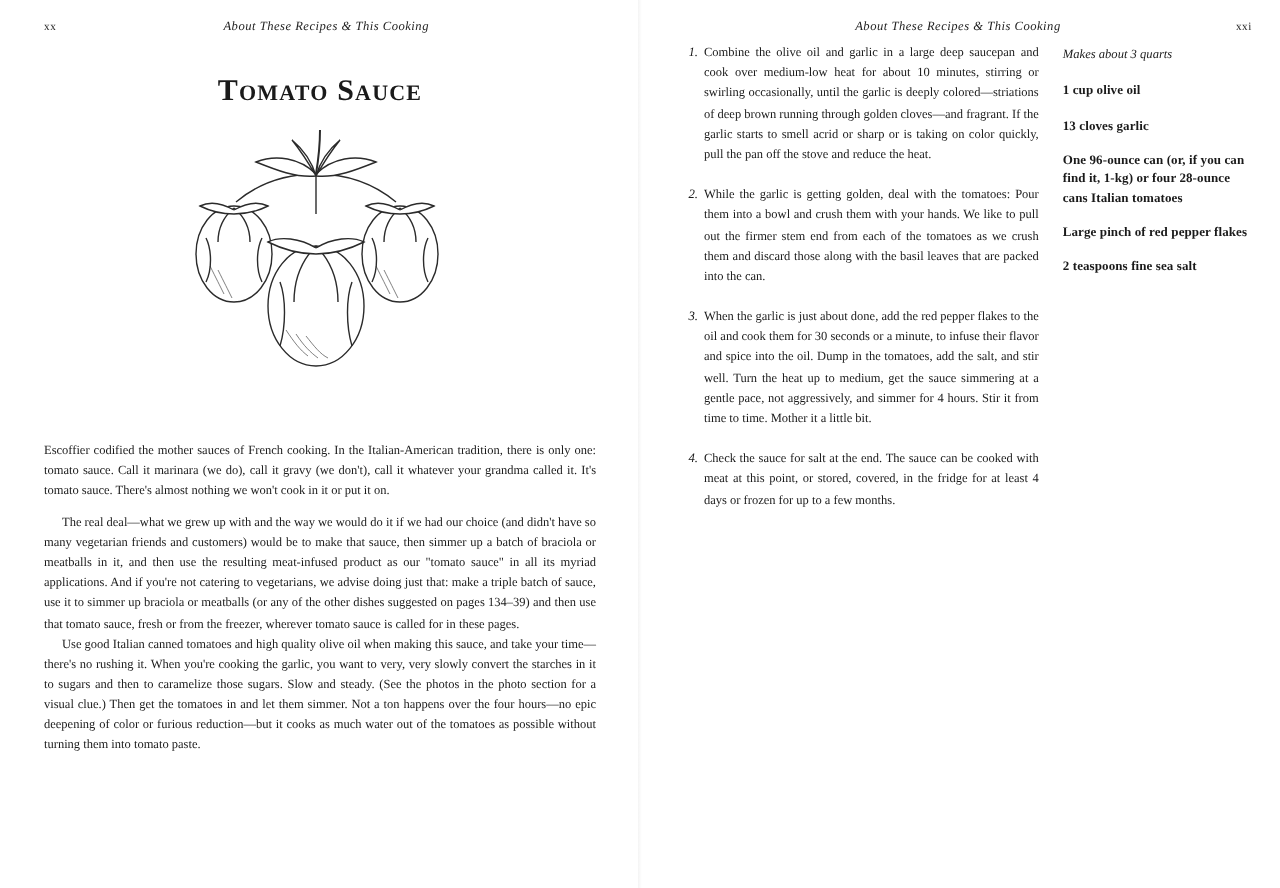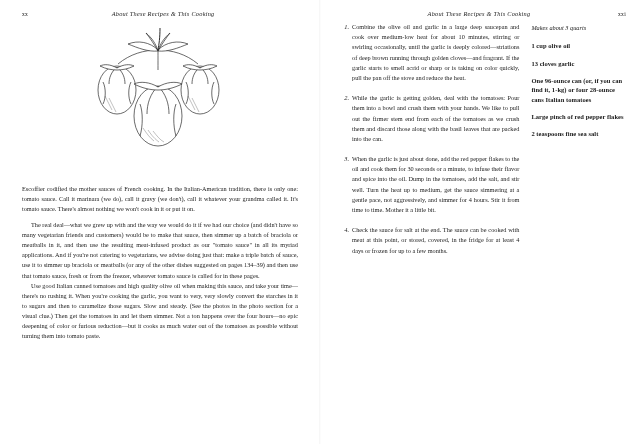--- a/index.html
+++ b/index.html
@@ -165,20 +165,23 @@
 <body>
 
 <div class="spread">
 
   <div class="page page-left">
     <div class="runhead left">
       <span class="folio">xx</span>
       <span class="rh-title">About These Recipes &amp; This Cooking</span>
     </div>
 
+    <h1 class="recipe-title">
+      <span class="tt">Tomato Sauce</span>
+    </h1>
 
     <div class="illus-wrap">
       <svg viewBox="0 0 180 150" width="180" height="150" aria-hidden="true">
         <g fill="none" stroke="#2b2b2b" stroke-width="0.7">
 
           <path d="M90 4 C90 14 89 20 88 26" stroke-width="1"></path>
           <path d="M88 26 C74 26 60 30 48 40"></path>
           <path d="M88 26 C102 26 116 30 128 40"></path>
           <path d="M88 26 C88 34 88 40 88 46"></path>
 

